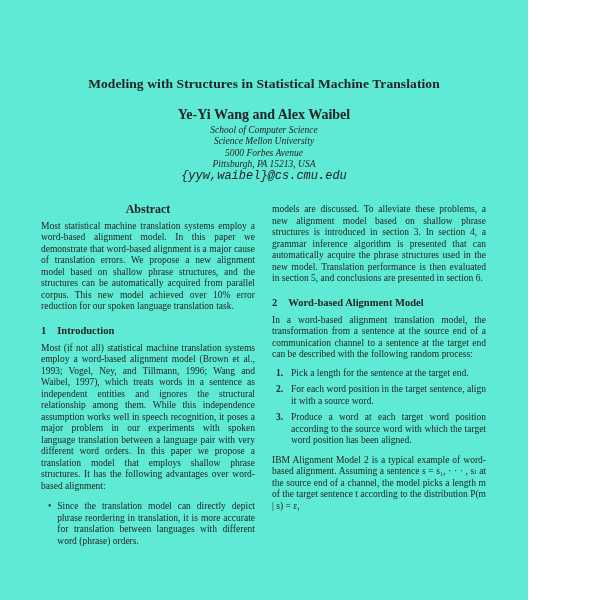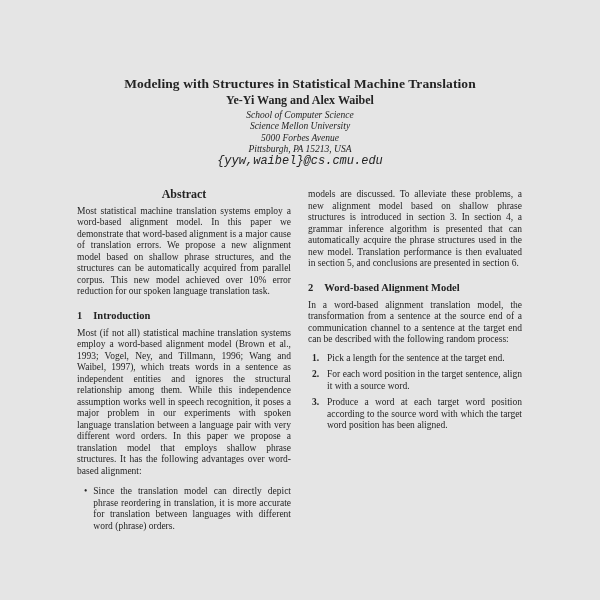--- a/index.html
+++ b/index.html
@@ -1,41 +1,42 @@
 <!DOCTYPE html>
 <html><head>
 <meta charset="utf-8">
 <style>
   * { margin: 0; padding: 0; box-sizing: border-box; }
   html, body { background: #ffffff; }
   .page {
     position: relative;
-    width: 600px;
+    width: 528px;
     height: 600px;
-    background: #e5e5e5;
+    background: #5eead4;
     overflow: hidden;
     color: #242424;
     font-family: "Liberation Serif", "DejaVu Serif", serif;
   }
   .content {
     width: 446px;
     margin: 0 auto;
     padding-top: 76px;
   }
   .title {
     font-size: 13.5px;
     font-weight: bold;
     text-align: center;
     line-height: 1.25;
     letter-spacing: 0.1px;
   }
   .authors {
+    margin-top: 14px;
     text-align: center;
     font-weight: bold;
-    font-size: 12px;
+    font-size: 14px;
   }
   .affiliation {
     margin-top: 2px;
     text-align: center;
     font-size: 9.5px;
     line-height: 11.5px;
     font-style: italic;
   }
   .aff-line.email {
     font-family: "Liberation Mono", "DejaVu Sans Mono", monospace;
@@ -140,17 +141,18 @@
           <div class="num-item">
             <span class="num-label">2.</span>
             <span class="num-text">For each word position in the target sentence, align it with a source word.</span>
           </div>
           <div class="num-item">
             <span class="num-label">3.</span>
             <span class="num-text">Produce a word at each target word position according to the source word with which the target word position has been aligned.</span>
           </div>
         </div>
 
+        <p class="para closing">IBM Alignment Model 2 is a typical example of word-based alignment. Assuming a sentence s = s₁, · · · , sₗ at the source end of a channel, the model picks a length m of the target sentence t according to the distribution P(m | s) = ε,</p>
       </div>
 
     </div>
   </div>
 </div>
 
 </body></html>

